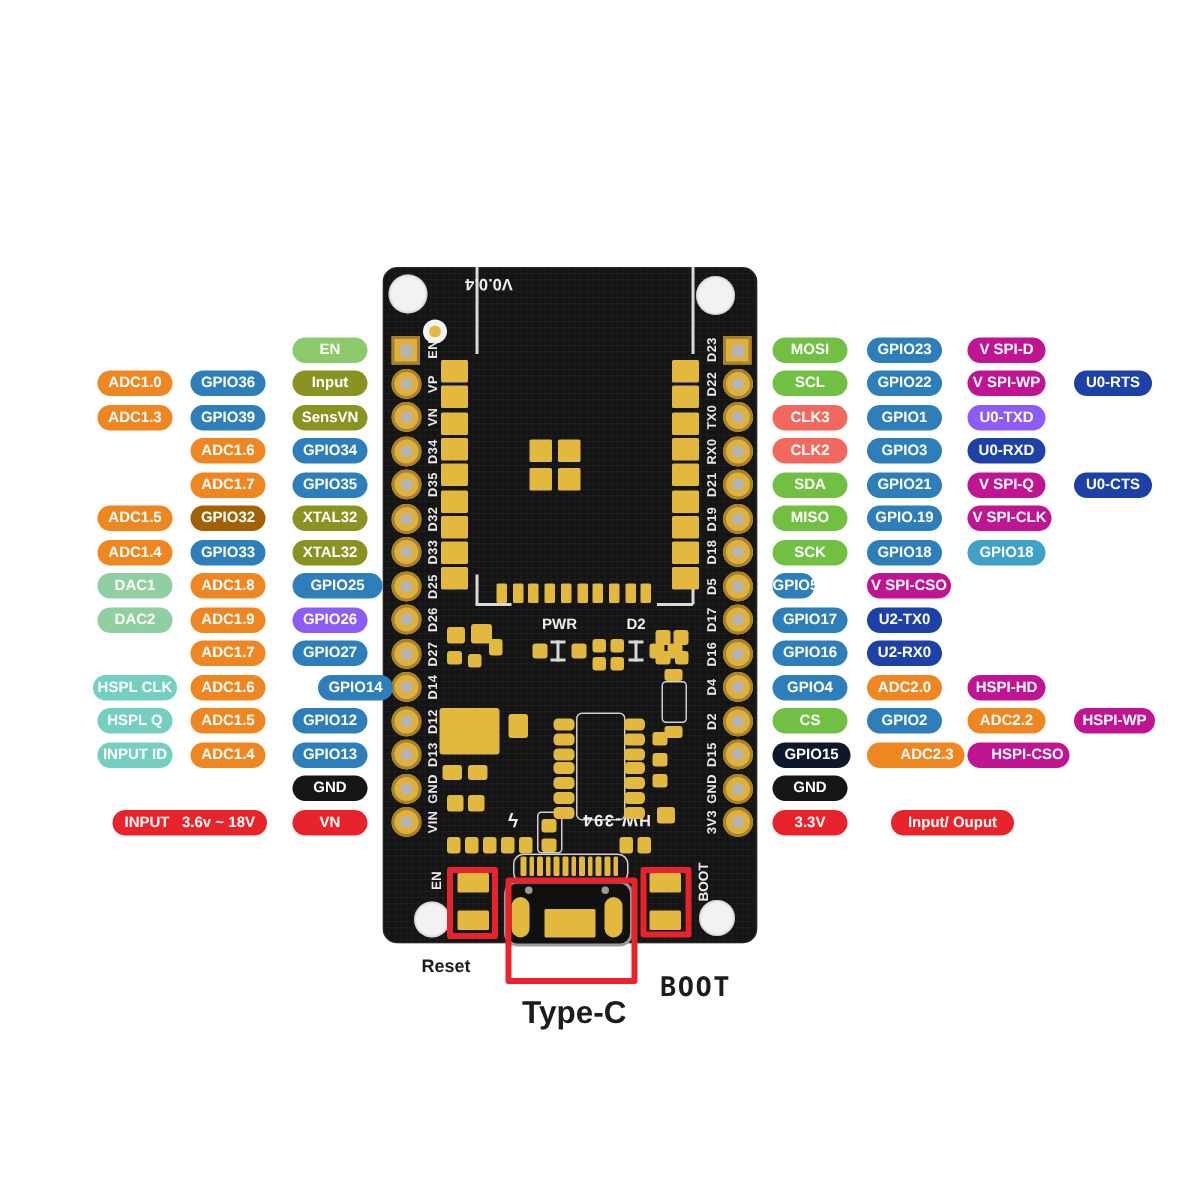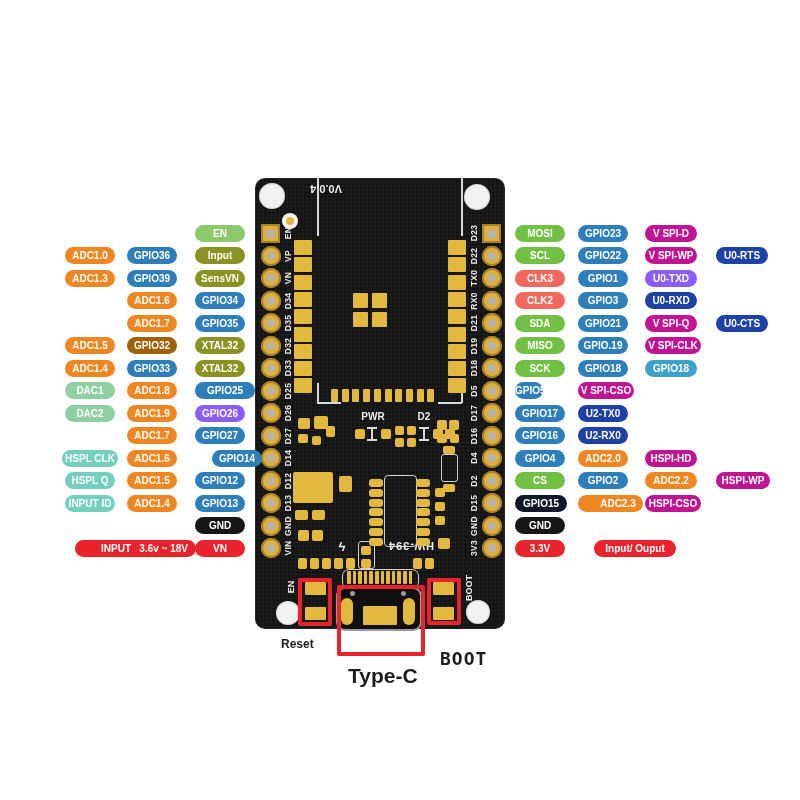--- a/index.html
+++ b/index.html
@@ -320,21 +320,21 @@
       <div class="chip" style="left: 62px; width: 56px; top: 449.5px; background: rgb(116, 207, 192);">HSPL CLK</div>
       <div class="chip" style="left: 127px; width: 50px; top: 449.5px; background: rgb(238, 135, 34);">ADC1.6</div>
       <div class="chip" style="left: 196px; width: 50px; top: 449.5px; background: rgb(46, 127, 185); margin-left: 16px;">GPIO14</div>
       <div class="chip" style="left: 65px; width: 50px; top: 472px; background: rgb(116, 207, 192);">HSPL Q</div>
       <div class="chip" style="left: 127px; width: 50px; top: 472px; background: rgb(238, 135, 34);">ADC1.5</div>
       <div class="chip" style="left: 195px; width: 50px; top: 472px; background: rgb(46, 127, 185);">GPIO12</div>
       <div class="chip" style="left: 65px; width: 50px; top: 494.5px; background: rgb(116, 207, 192);">INPUT ID</div>
       <div class="chip" style="left: 127px; width: 50px; top: 494.5px; background: rgb(238, 135, 34);">ADC1.4</div>
       <div class="chip" style="left: 195px; width: 50px; top: 494.5px; background: rgb(46, 127, 185);">GPIO13</div>
       <div class="chip" style="left: 195px; width: 50px; top: 517px; background: rgb(22, 22, 22);">GND</div>
-      <div class="chip" style="left: 75px; width: 103px; top: 539.5px; background: rgb(232, 35, 43); padding-left: 18px;">INPUT   3.6v ~ 18V</div>
+      <div class="chip" style="left: 75px; width: 103px; top: 539.5px; background: rgb(232, 35, 43);">INPUT   3.6v ~ 18V</div>
       <div class="chip" style="left: 195px; width: 50px; top: 539.5px; background: rgb(232, 35, 43);">VN</div>
       <div class="chip" style="left: 515px; width: 50px; top: 224.5px; background: rgb(114, 192, 67);">MOSI</div>
       <div class="chip" style="left: 578px; width: 50px; top: 224.5px; background: rgb(46, 127, 185);">GPIO23</div>
       <div class="chip" style="left: 645px; width: 52px; top: 224.5px; background: rgb(191, 21, 146);">V SPI-D</div>
       <div class="chip" style="left: 515px; width: 50px; top: 247px; background: rgb(114, 192, 67);">SCL</div>
       <div class="chip" style="left: 578px; width: 50px; top: 247px; background: rgb(46, 127, 185);">GPIO22</div>
       <div class="chip" style="left: 645px; width: 52px; top: 247px; background: rgb(191, 21, 146);">V SPI-WP</div>
       <div class="chip" style="left: 716px; width: 52px; top: 247px; background: rgb(29, 65, 165);">U0-RTS</div>
       <div class="chip" style="left: 515px; width: 50px; top: 269.5px; background: rgb(241, 105, 94);">CLK3</div>
       <div class="chip" style="left: 578px; width: 50px; top: 269.5px; background: rgb(46, 127, 185);">GPIO1</div>
@@ -360,18 +360,18 @@
       <div class="chip" style="left: 578px; width: 50px; top: 427px; background: rgb(29, 65, 165);">U2-RX0</div>
       <div class="chip" style="left: 515px; width: 50px; top: 449.5px; background: rgb(46, 127, 185);">GPIO4</div>
       <div class="chip" style="left: 578px; width: 50px; top: 449.5px; background: rgb(238, 135, 34);">ADC2.0</div>
       <div class="chip" style="left: 645px; width: 52px; top: 449.5px; background: rgb(191, 21, 146);">HSPI-HD</div>
       <div class="chip" style="left: 515px; width: 50px; top: 472px; background: rgb(114, 192, 67);">CS</div>
       <div class="chip" style="left: 578px; width: 50px; top: 472px; background: rgb(46, 127, 185);">GPIO2</div>
       <div class="chip" style="left: 645px; width: 52px; top: 472px; background: rgb(238, 135, 34);">ADC2.2</div>
       <div class="chip" style="left: 716px; width: 54px; top: 472px; background: rgb(191, 21, 146);">HSPI-WP</div>
       <div class="chip" style="left: 515px; width: 52px; top: 494.5px; background: #0f172a;">GPIO15</div>
       <div class="chip" style="left: 578px; width: 50px; top: 494.5px; background: rgb(238, 135, 34); padding-left: 15px;">ADC2.3</div>
-      <div class="chip" style="left: 645px; width: 56px; top: 494.5px; background: rgb(191, 21, 146);">HSPI-CSO</div>
+      <div class="chip" style="left: 645px; width: 56px; top: 494.5px; background: rgb(191, 21, 146); padding-left: 12px;">HSPI-CSO</div>
       <div class="chip" style="left: 515px; width: 50px; top: 517px; background: rgb(22, 22, 22);">GND</div>
       <div class="chip" style="left: 515px; width: 50px; top: 539.5px; background: rgb(232, 35, 43);">3.3V</div>
       <div class="chip" style="left: 594px; width: 82px; top: 539.5px; background: rgb(232, 35, 43);">Input/ Ouput</div>
     </div>
 </div>
 
 </body></html>

